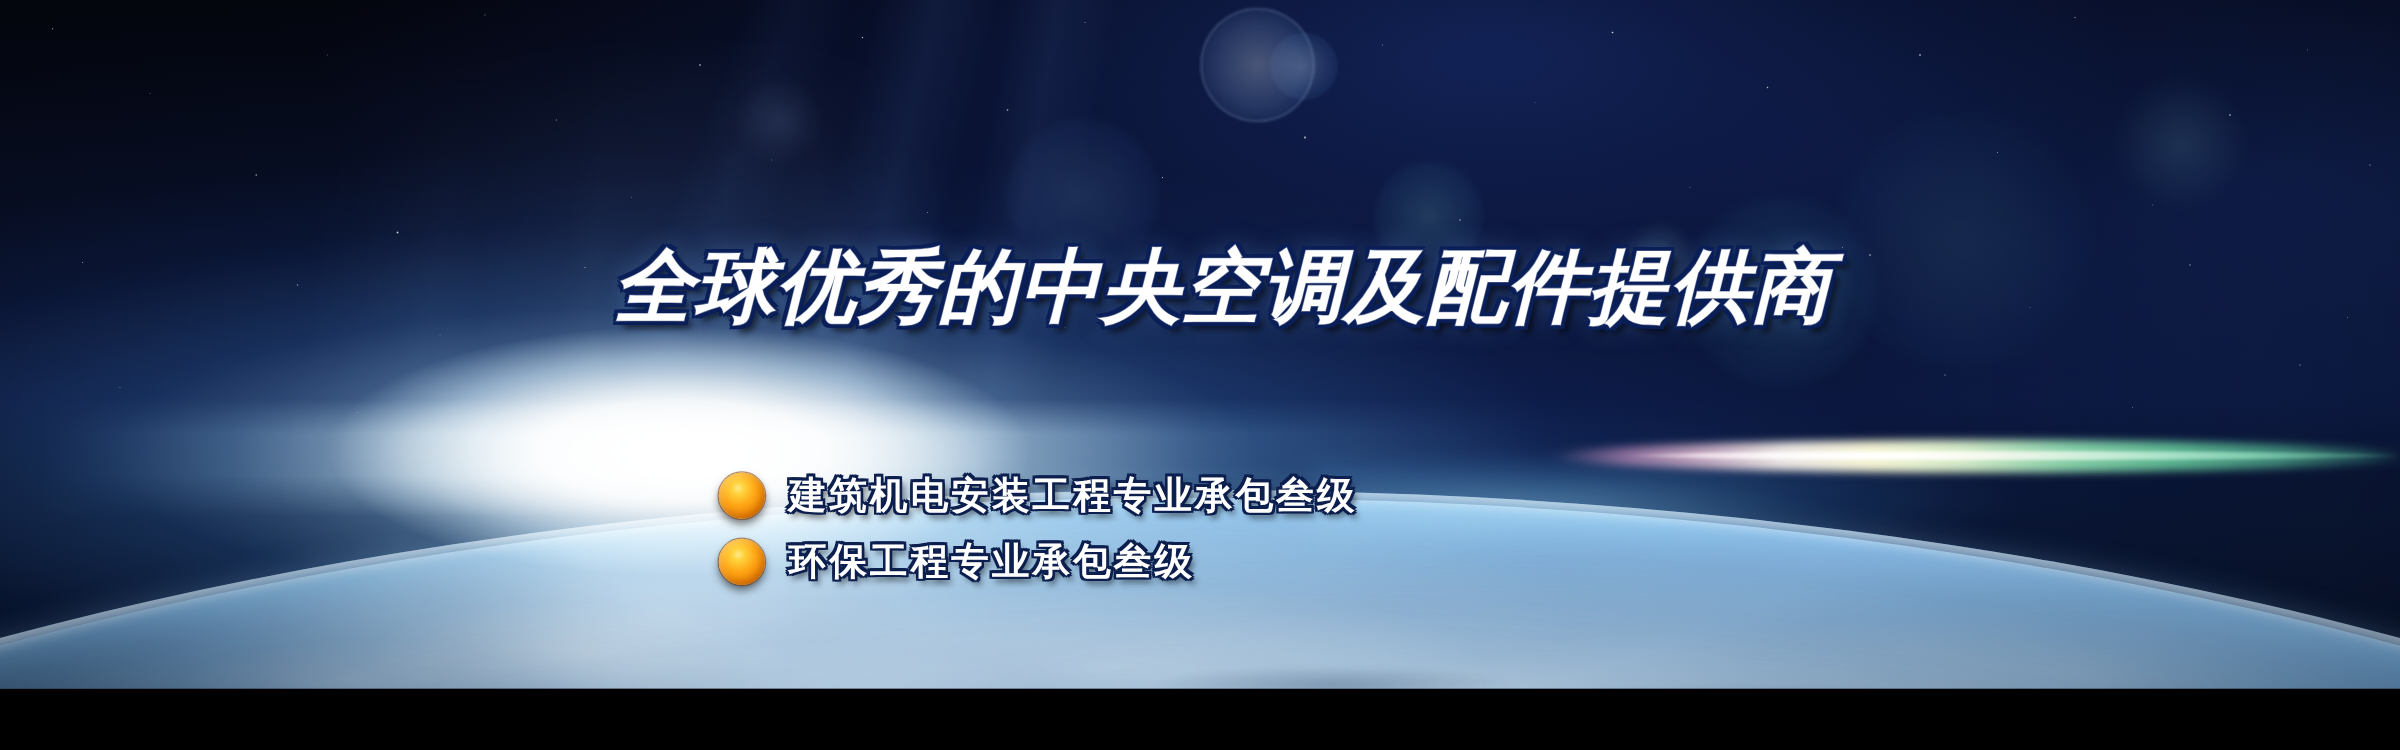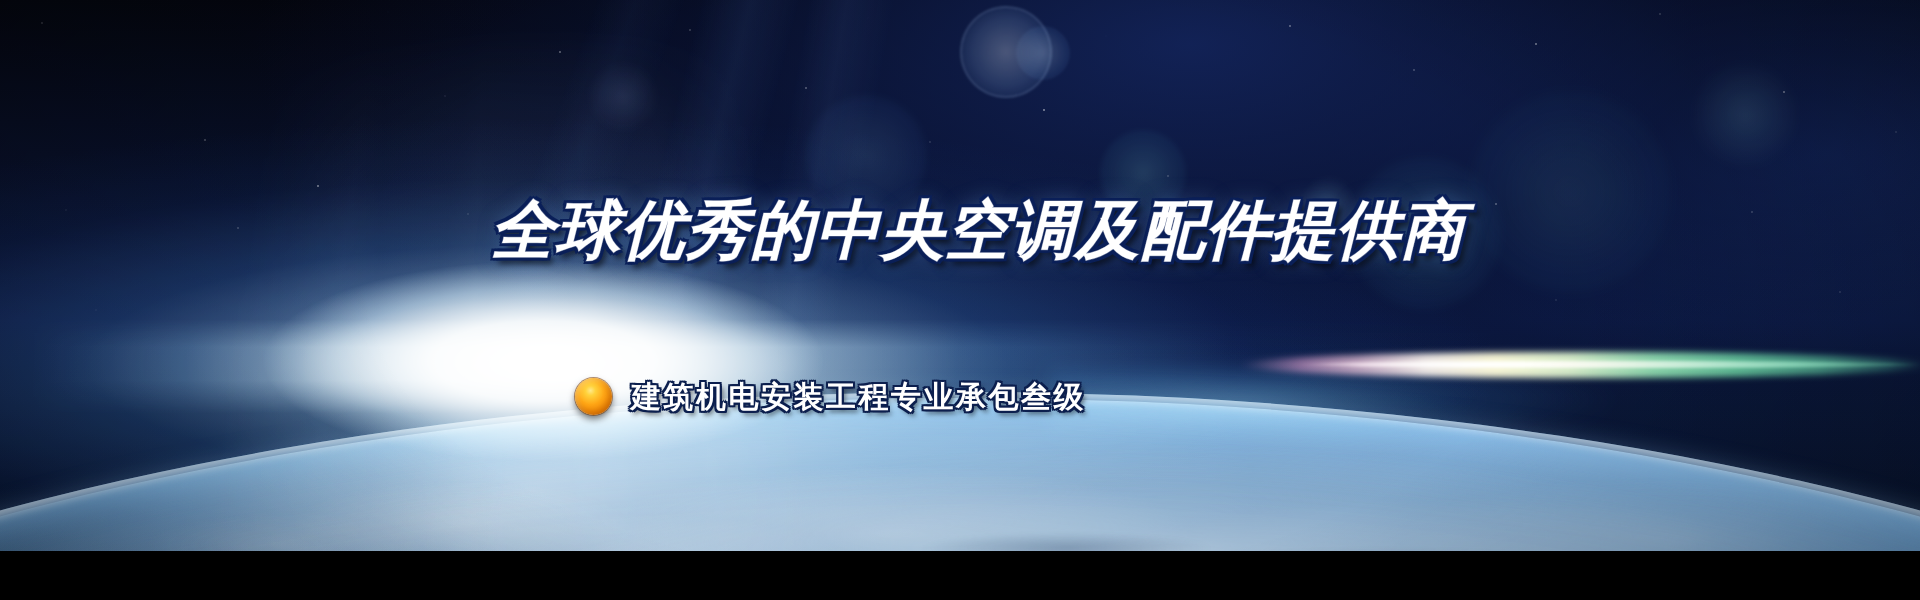--- a/index.html
+++ b/index.html
@@ -401,16 +401,20 @@
 
     <div id="headline">全球优秀的中央空调及配件提供商</div>
 
     <div id="bullet-list">
 
       <div class="bullet-row">
         <span class="bullet-dot"></span>
         <span class="bullet-text">建筑机电安装工程专业承包叁级</span>
       </div>
 
+      <div class="bullet-row">
+        <span class="bullet-dot"></span>
+        <span class="bullet-text">环保工程专业承包叁级</span>
+      </div>
 
     </div>
   </div>
 </div>
 
 </body></html>

